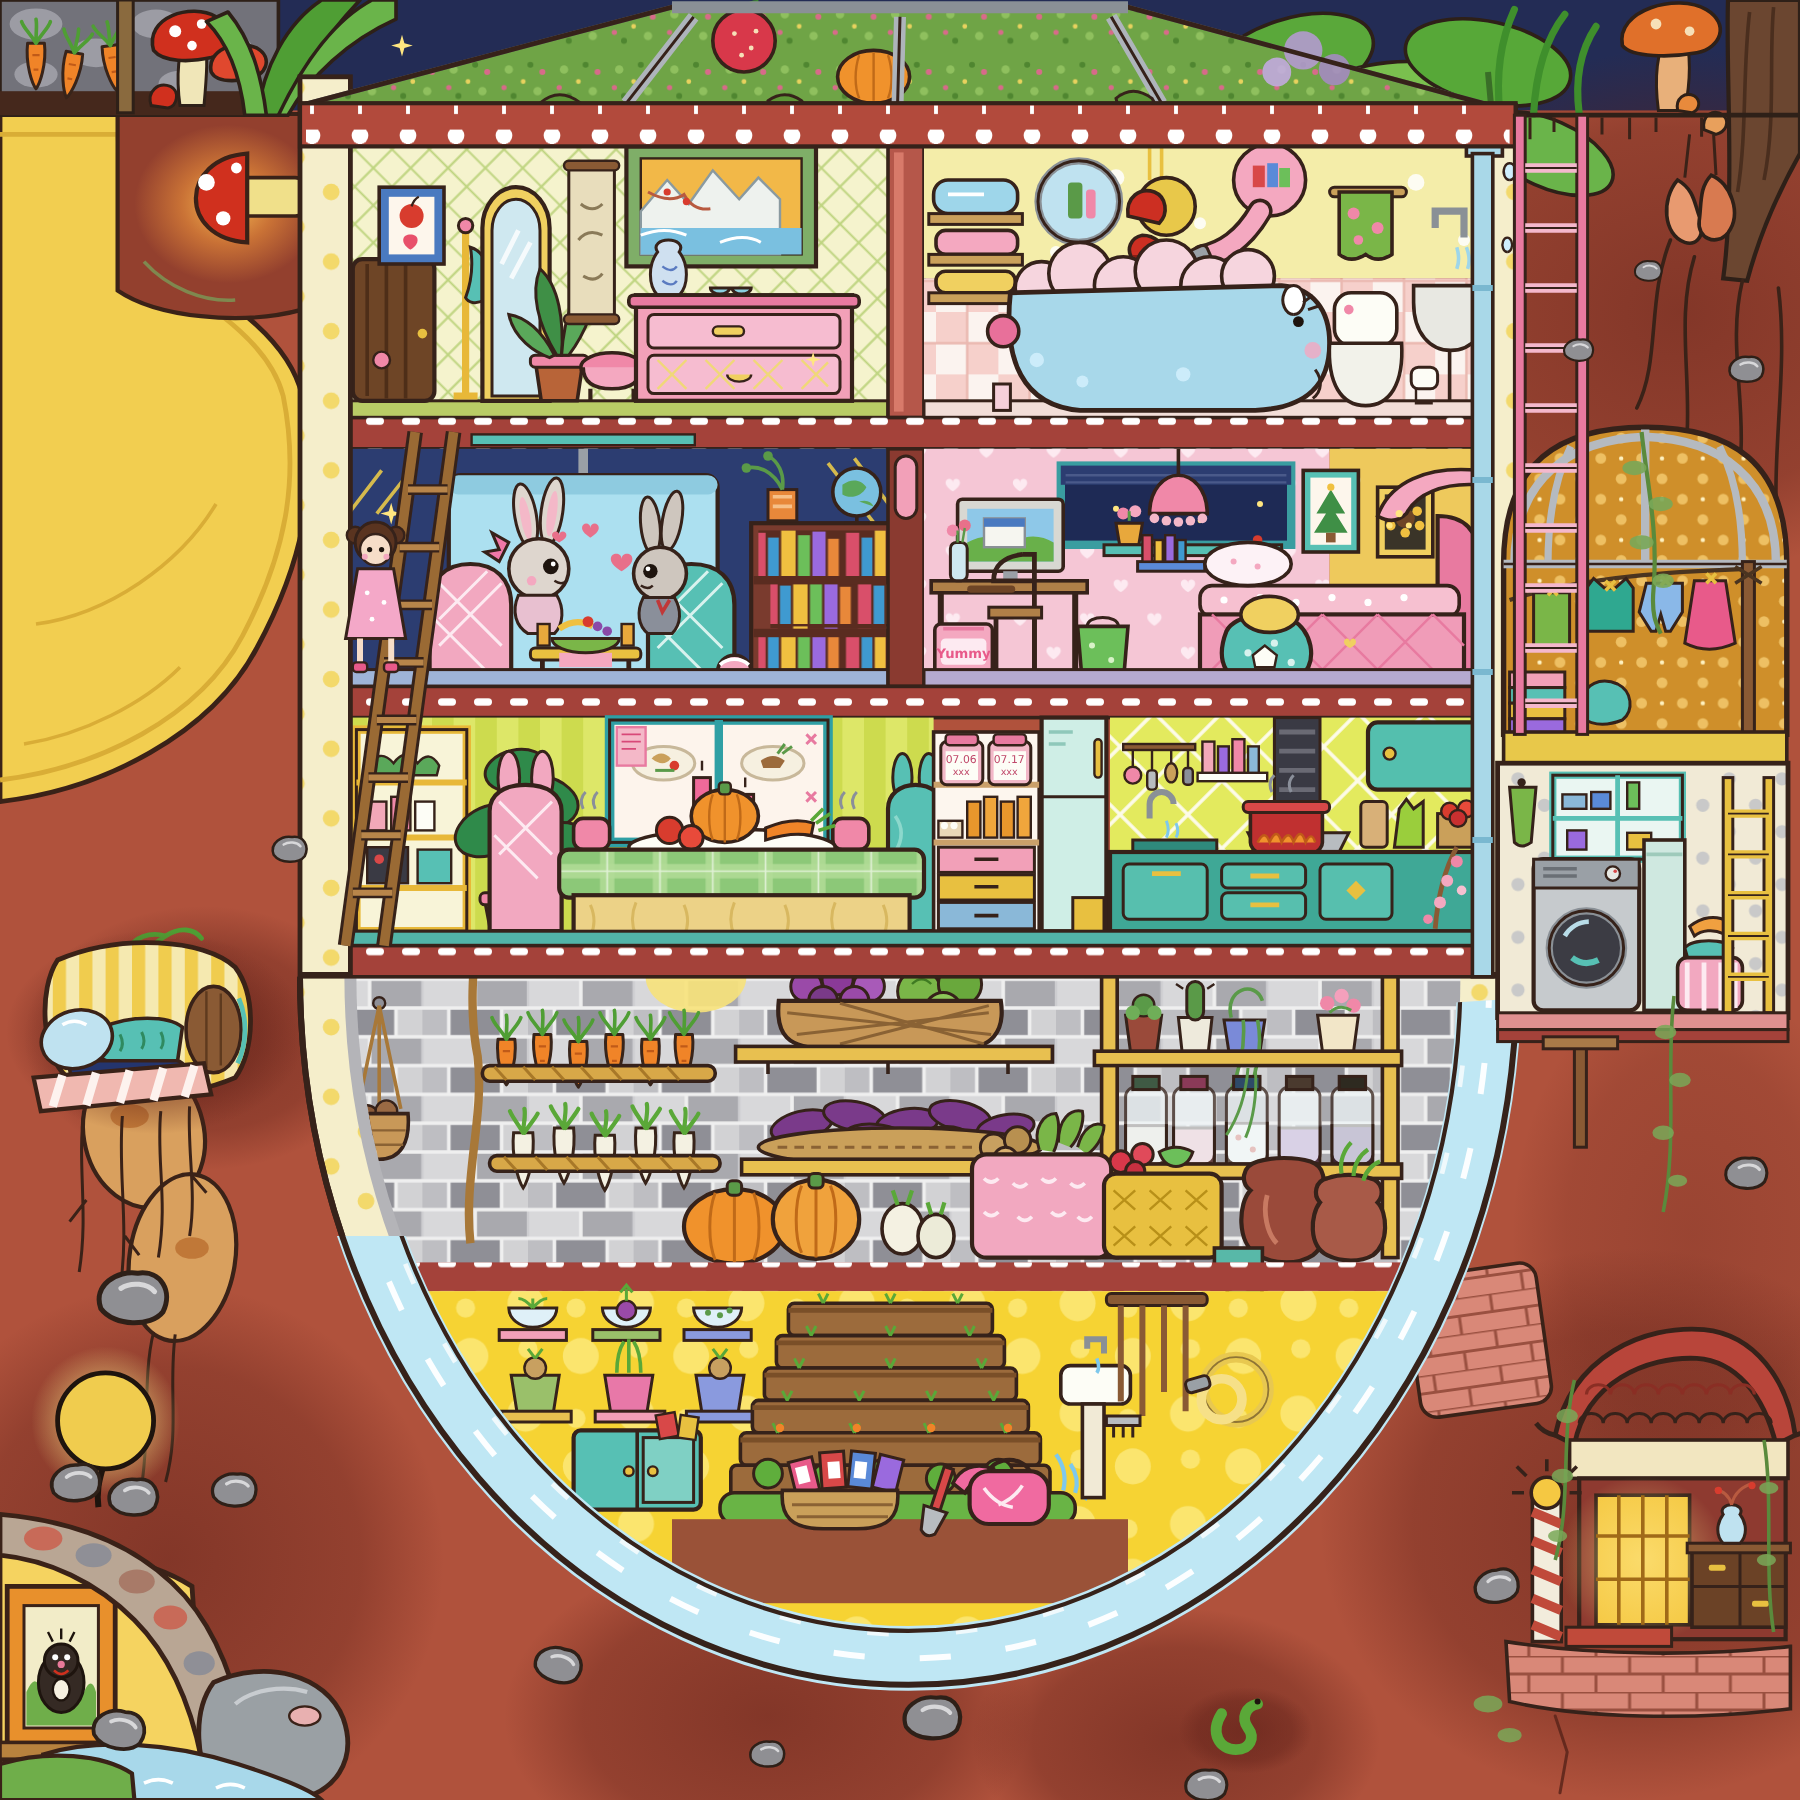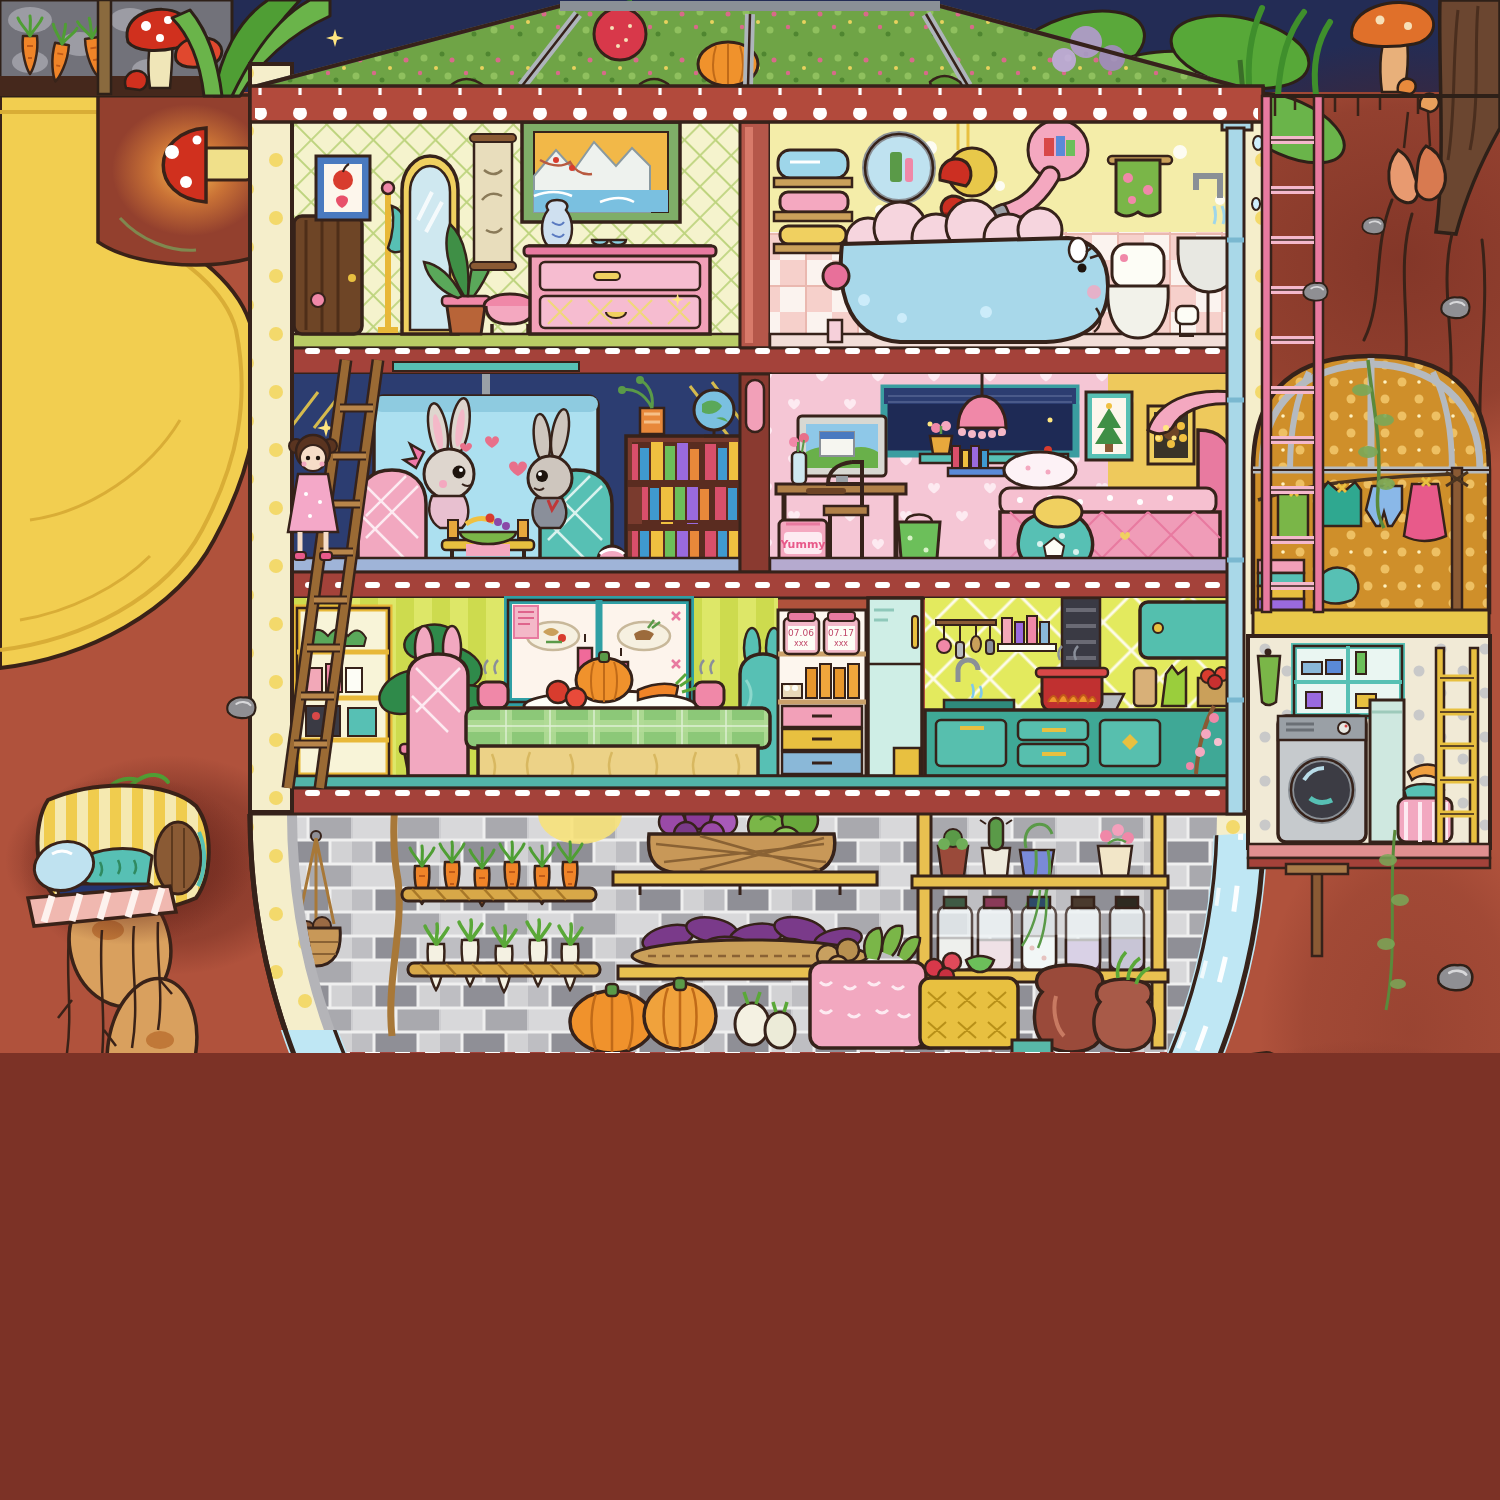--- a/index.html
+++ b/index.html
@@ -1,16 +1,16 @@
 <!DOCTYPE html>
 <html><head>
 <meta charset="utf-8">
 <style>
   html,body{margin:0;padding:0;background:#7c3226;}
-  .stage{position:relative;width:1500px;height:1053px;overflow:hidden;font-family:"DejaVu Sans",sans-serif;}
+  .stage{position:relative;width:1500px;height:1500px;overflow:hidden;font-family:"DejaVu Sans",sans-serif;}
   svg{position:absolute;inset:0;display:block;}
   text{font-family:"DejaVu Sans",sans-serif;}
 </style>
 </head>
 <body>
 
 <div class="stage">
 <svg viewBox="0 0 1500 1500" width="1500" height="1500">
 <defs>
   <radialGradient id="gShadow">

